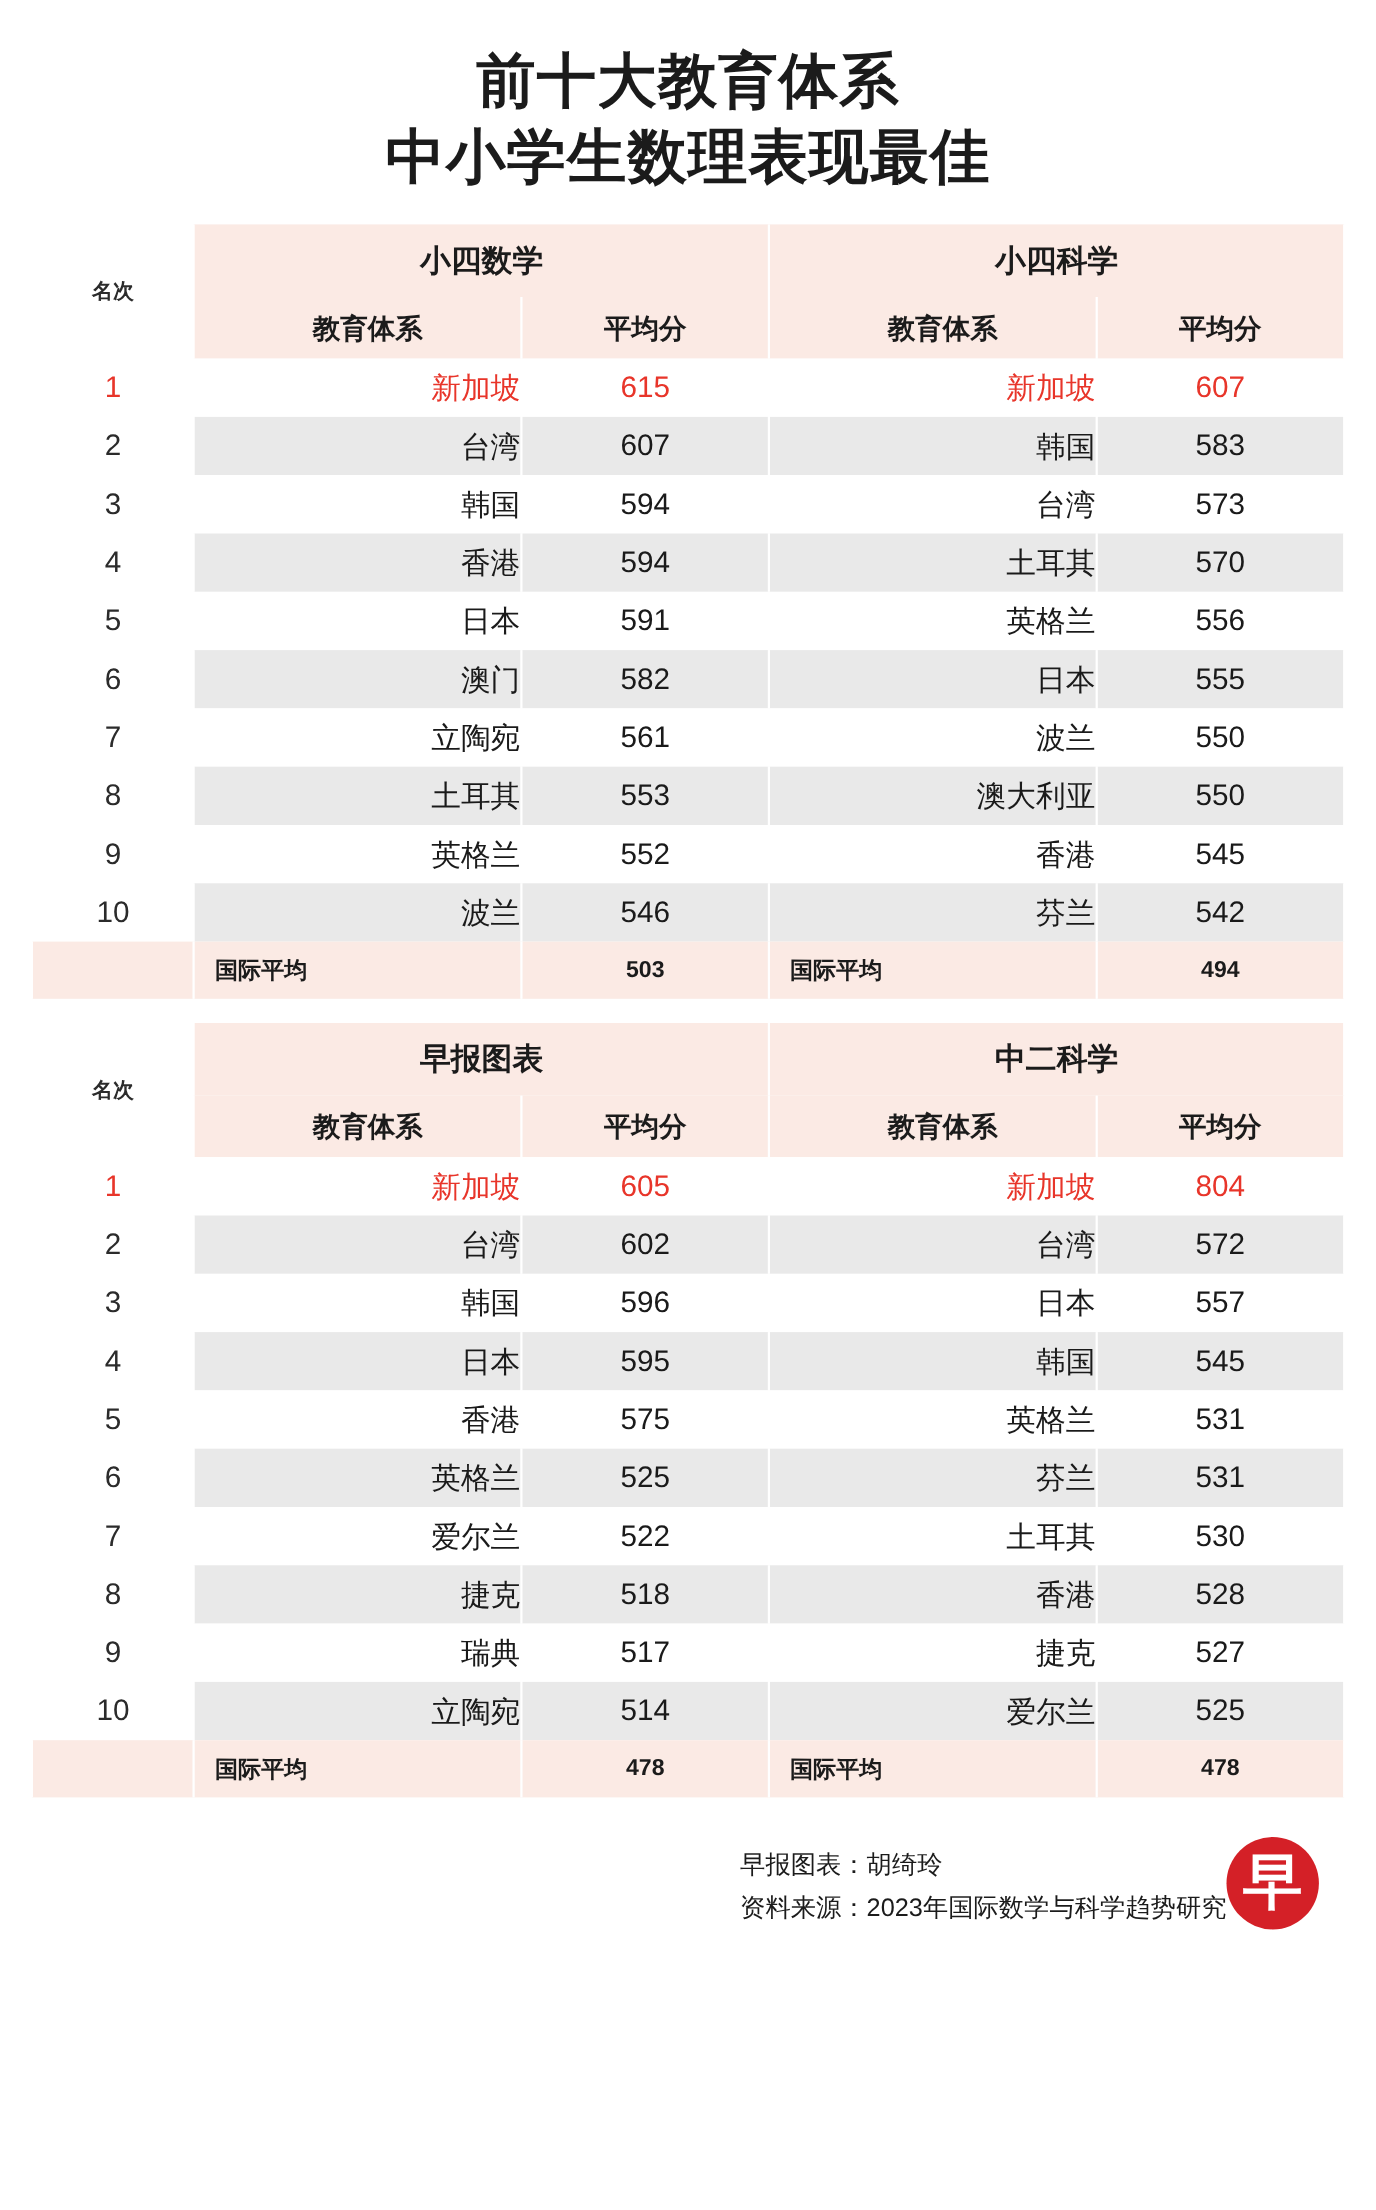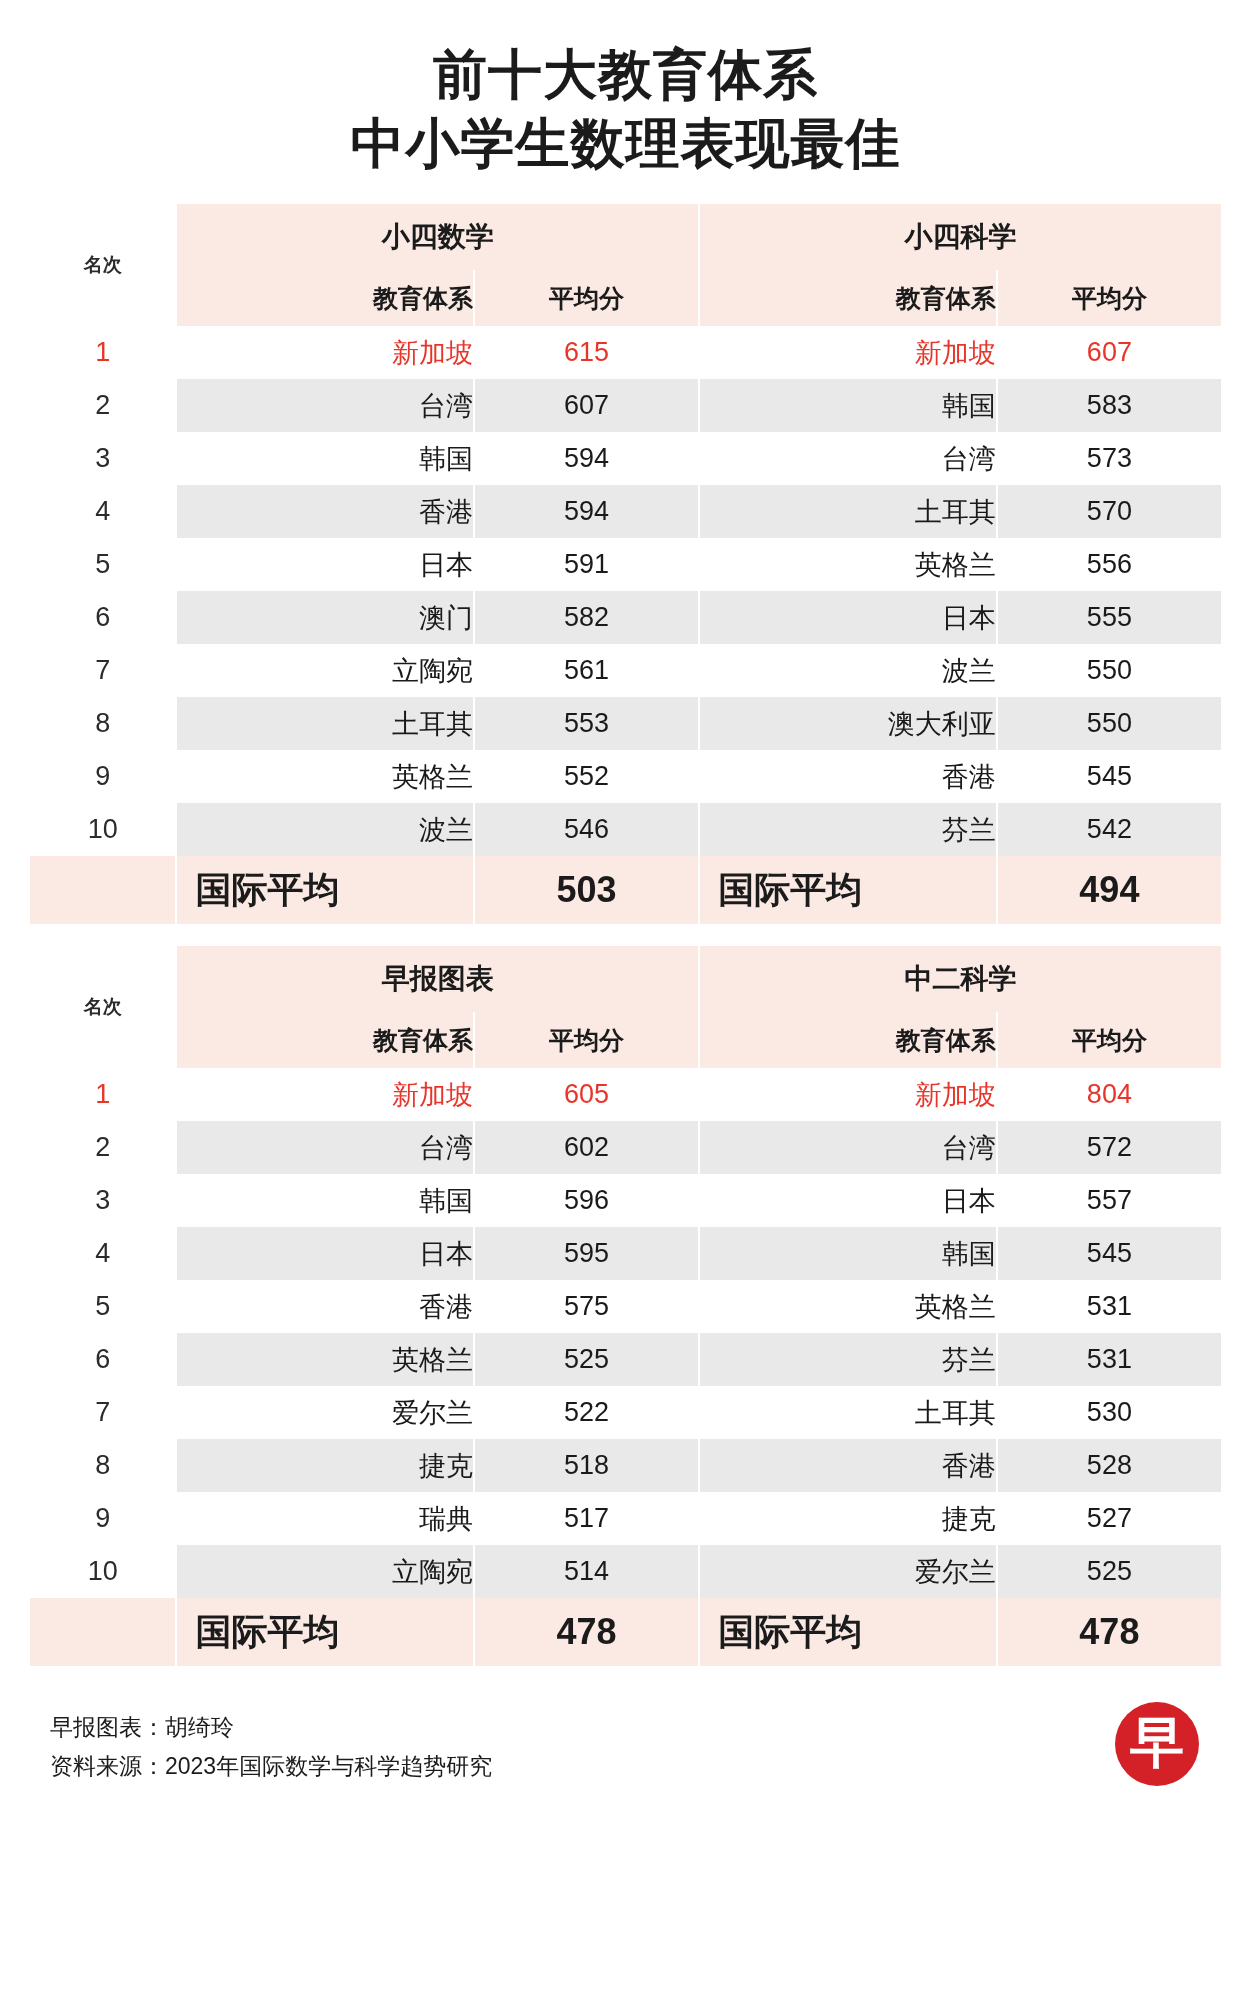--- a/index.html
+++ b/index.html
@@ -53,21 +53,21 @@
     color: #1b1b1b;
   }
   .hdr-sub td {
     background: #fbeae4;
     height: 56px;
     font-size: 25px;
     font-weight: bold;
     vertical-align: middle;
     color: #1b1b1b;
   }
-  .hdr-sub td.sys { text-align: right; padding-left: 18px; }
+  .hdr-sub td.sys { text-align: center; padding-left: 18px; }
   .hdr-sub td.score { text-align: center; }
   tr.data td {
     height: 53px;
     font-size: 27px;
     vertical-align: middle;
   }
   tr.data.odd td { background: #ffffff; }
   tr.data.even td { background: #e9e9e9; }
   td.rank-cell {
     text-align: center;
@@ -75,36 +75,36 @@
     font-size: 19px;
     color: #2b2b2b;
   }
   td.sys { text-align: right; padding-left: 18px; }
   td.score { text-align: center; }
   tr.data.first td.sys,
   tr.data.first td.score,
   tr.data.first td.rank-cell { color: #e8352a; }
   tr.avg td {
     background: #fbeae4;
-    height: 68px;
-    font-size: 36px;
+    height: 52px;
+    font-size: 21px;
     font-weight: bold;
     vertical-align: middle;
     color: #1b1b1b;
   }
   tr.avg td.rank-cell { background: #fbeae4 !important; }
   tr.avg td.sys { text-align: left; padding-left: 18px; }
   tr.avg td.score { text-align: center; }
   .table-gap { height: 22px; }
   
   .footer {
     margin-top: 36px;
     display: flex;
     align-items: flex-end;
-    justify-content: space-between;
+    justify-content: flex-end;
     padding: 0 8px 0 22px;
   }
   .credits {
     font-size: 23px;
     line-height: 1.7;
     color: #1b1b1b;
   }
   .logo {
     width: 84px;
     height: 84px;

